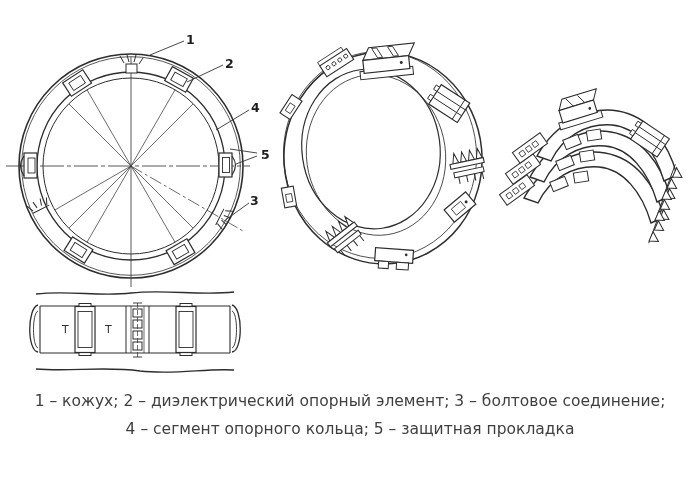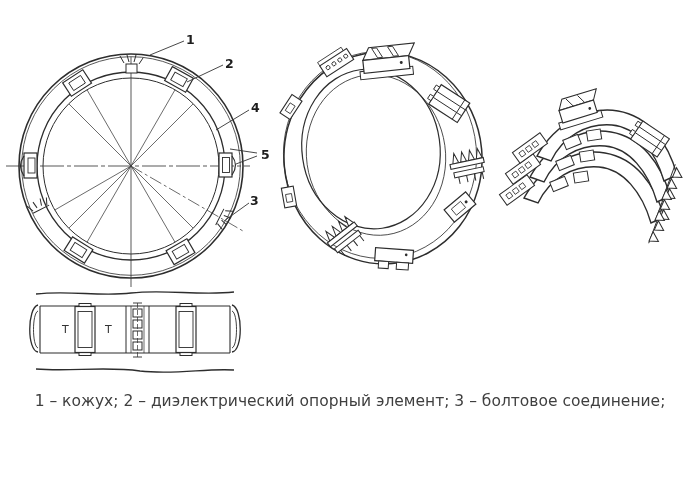--- a/index.html
+++ b/index.html
@@ -228,14 +228,15 @@
     </g>
   </g>
   <g>
     <text class="t-mark" x="62" y="333">Т</text>
     <text class="t-mark" x="105" y="333">Т</text>
   </g>
 </svg>
 
 <div class="caption">
   <div>1 – кожух; 2 – диэлектрический опорный элемент; 3 – болтовое соединение;</div>
+  <div>4 – сегмент опорного кольца; 5 – защитная прокладка</div>
 </div>
 </div>
 
 </body></html>

